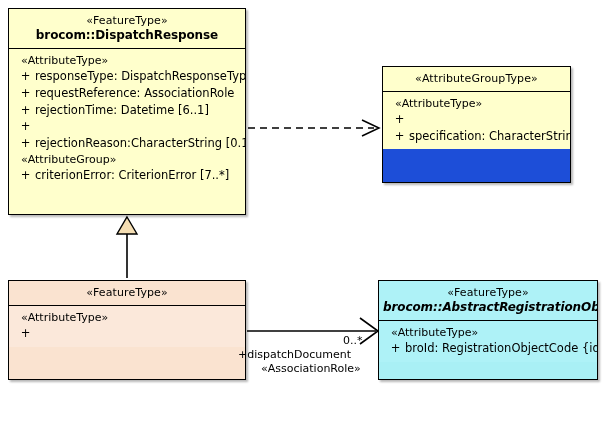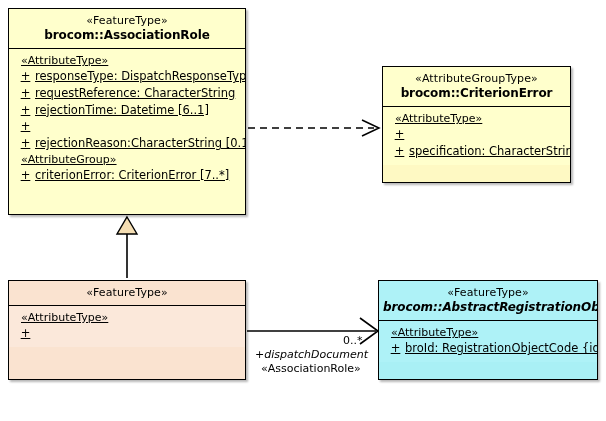--- a/index.html
+++ b/index.html
@@ -56,21 +56,20 @@
     font-size: 12px;
     font-weight: bold;
     display: block;
     letter-spacing: -0.1px;
   }
   .classname.abstract { font-style: italic; }
 
   .uml-body {
     box-sizing: border-box;
     padding: 4px 2px 5px 2px;
-    text-decoration: underline;
   }
   .compartment-label {
     font-size: 11px;
     padding: 1px 0 1px 10px;
   }
   .attr-row {
     display: flex;
     font-size: 11.5px;
     line-height: 1.45;
     padding: 0 0 0 5px;
@@ -86,21 +85,21 @@
   
   #cls-dispatch-response {
     left: 8px; top: 8px; width: 238px; height: 207px;
     background: #ffffcc;
   }
   #cls-dispatch-response .uml-header { background: #ffffcc; }
   #cls-dispatch-response .uml-body  { background: #ffffcc; }
 
   #cls-criterion-error {
     left: 382px; top: 66px; width: 189px; height: 117px;
-    background: #fef9c3;
+    background: #1d4ed8;
   }
   #cls-criterion-error .uml-header { background: #ffffcc; }
   #cls-criterion-error .uml-body  { background: #ffffcc; }
 
   #cls-dispatch-characteristics {
     left: 8px; top: 280px; width: 238px; height: 100px;
     background: #fae3d0;
   }
   #cls-dispatch-characteristics .uml-header { background: #fae3d0; }
   #cls-dispatch-characteristics .uml-body  { background: #fbe8da; }
@@ -114,21 +113,21 @@
 
   
   .edge-label {
     position: absolute;
     font-size: 11px;
     white-space: nowrap;
     line-height: 1.3;
     color: #000;
   }
   #label-multiplicity { left: 343px; top: 334px; }
-  #label-role-name    { left: 255px; top: 348px; font-style: italic; }
+  #label-role-name    { left: 238px; top: 348px; }
   #label-role-stereo  { left: 261px; top: 362px; }
 </style>
 </head>
 <body>
 
 <div id="canvas">
 
   <svg id="edges" viewBox="0 0 606 421" width="606" height="421">
      CriterionError (dashed, open arrow) --&gt;
     <g>
@@ -145,31 +144,31 @@
      AbstractRegistrationObject --&gt;
     <g>
       <line x1="247" y1="331" x2="376" y2="331" stroke="#000000" stroke-width="1.6"></line>
       <polyline points="360,318 378,331 360,344" fill="none" stroke="#000000" stroke-width="1.6"></polyline>
     </g>
   </svg>
 
   <div class="uml-class" id="cls-dispatch-response">
     <div class="uml-header">
       <span class="stereotype">«FeatureType»</span>
-      <span class="classname">brocom::AssociationRole</span>
+      <span class="classname">brocom::DispatchResponse</span>
     </div>
     <div class="uml-body">
       <div class="compartment-label">«AttributeType»</div>
       <div class="attr-row">
         <span class="attr-vis">+</span>
         <span class="attr-text">responseType: DispatchResponseType</span>
       </div>
       <div class="attr-row">
         <span class="attr-vis">+</span>
-        <span class="attr-text">requestReference: CharacterString</span>
+        <span class="attr-text">requestReference: AssociationRole</span>
       </div>
       <div class="attr-row">
         <span class="attr-vis">+</span>
         <span class="attr-text">rejectionTime: Datetime [6..1]</span>
       </div>
       <div class="attr-row">
         <span class="attr-vis">+</span>
       </div>
       <div class="attr-row">
         <span class="attr-vis">+</span>
@@ -180,21 +179,20 @@
       <div class="attr-row">
         <span class="attr-vis">+</span>
         <span class="attr-text">criterionError: CriterionError [7..*]</span>
       </div>
     </div>
   </div>
 
   <div class="uml-class" id="cls-criterion-error">
     <div class="uml-header">
       <span class="stereotype">«AttributeGroupType»</span>
-      <span class="classname">brocom::CriterionError</span>
     </div>
     <div class="uml-body">
       <div class="compartment-label">«AttributeType»</div>
       <div class="attr-row">
         <span class="attr-vis">+</span>
       </div>
       <div class="attr-row">
         <span class="attr-vis">+</span>
         <span class="attr-text">specification: CharacterString</span>
       </div>

